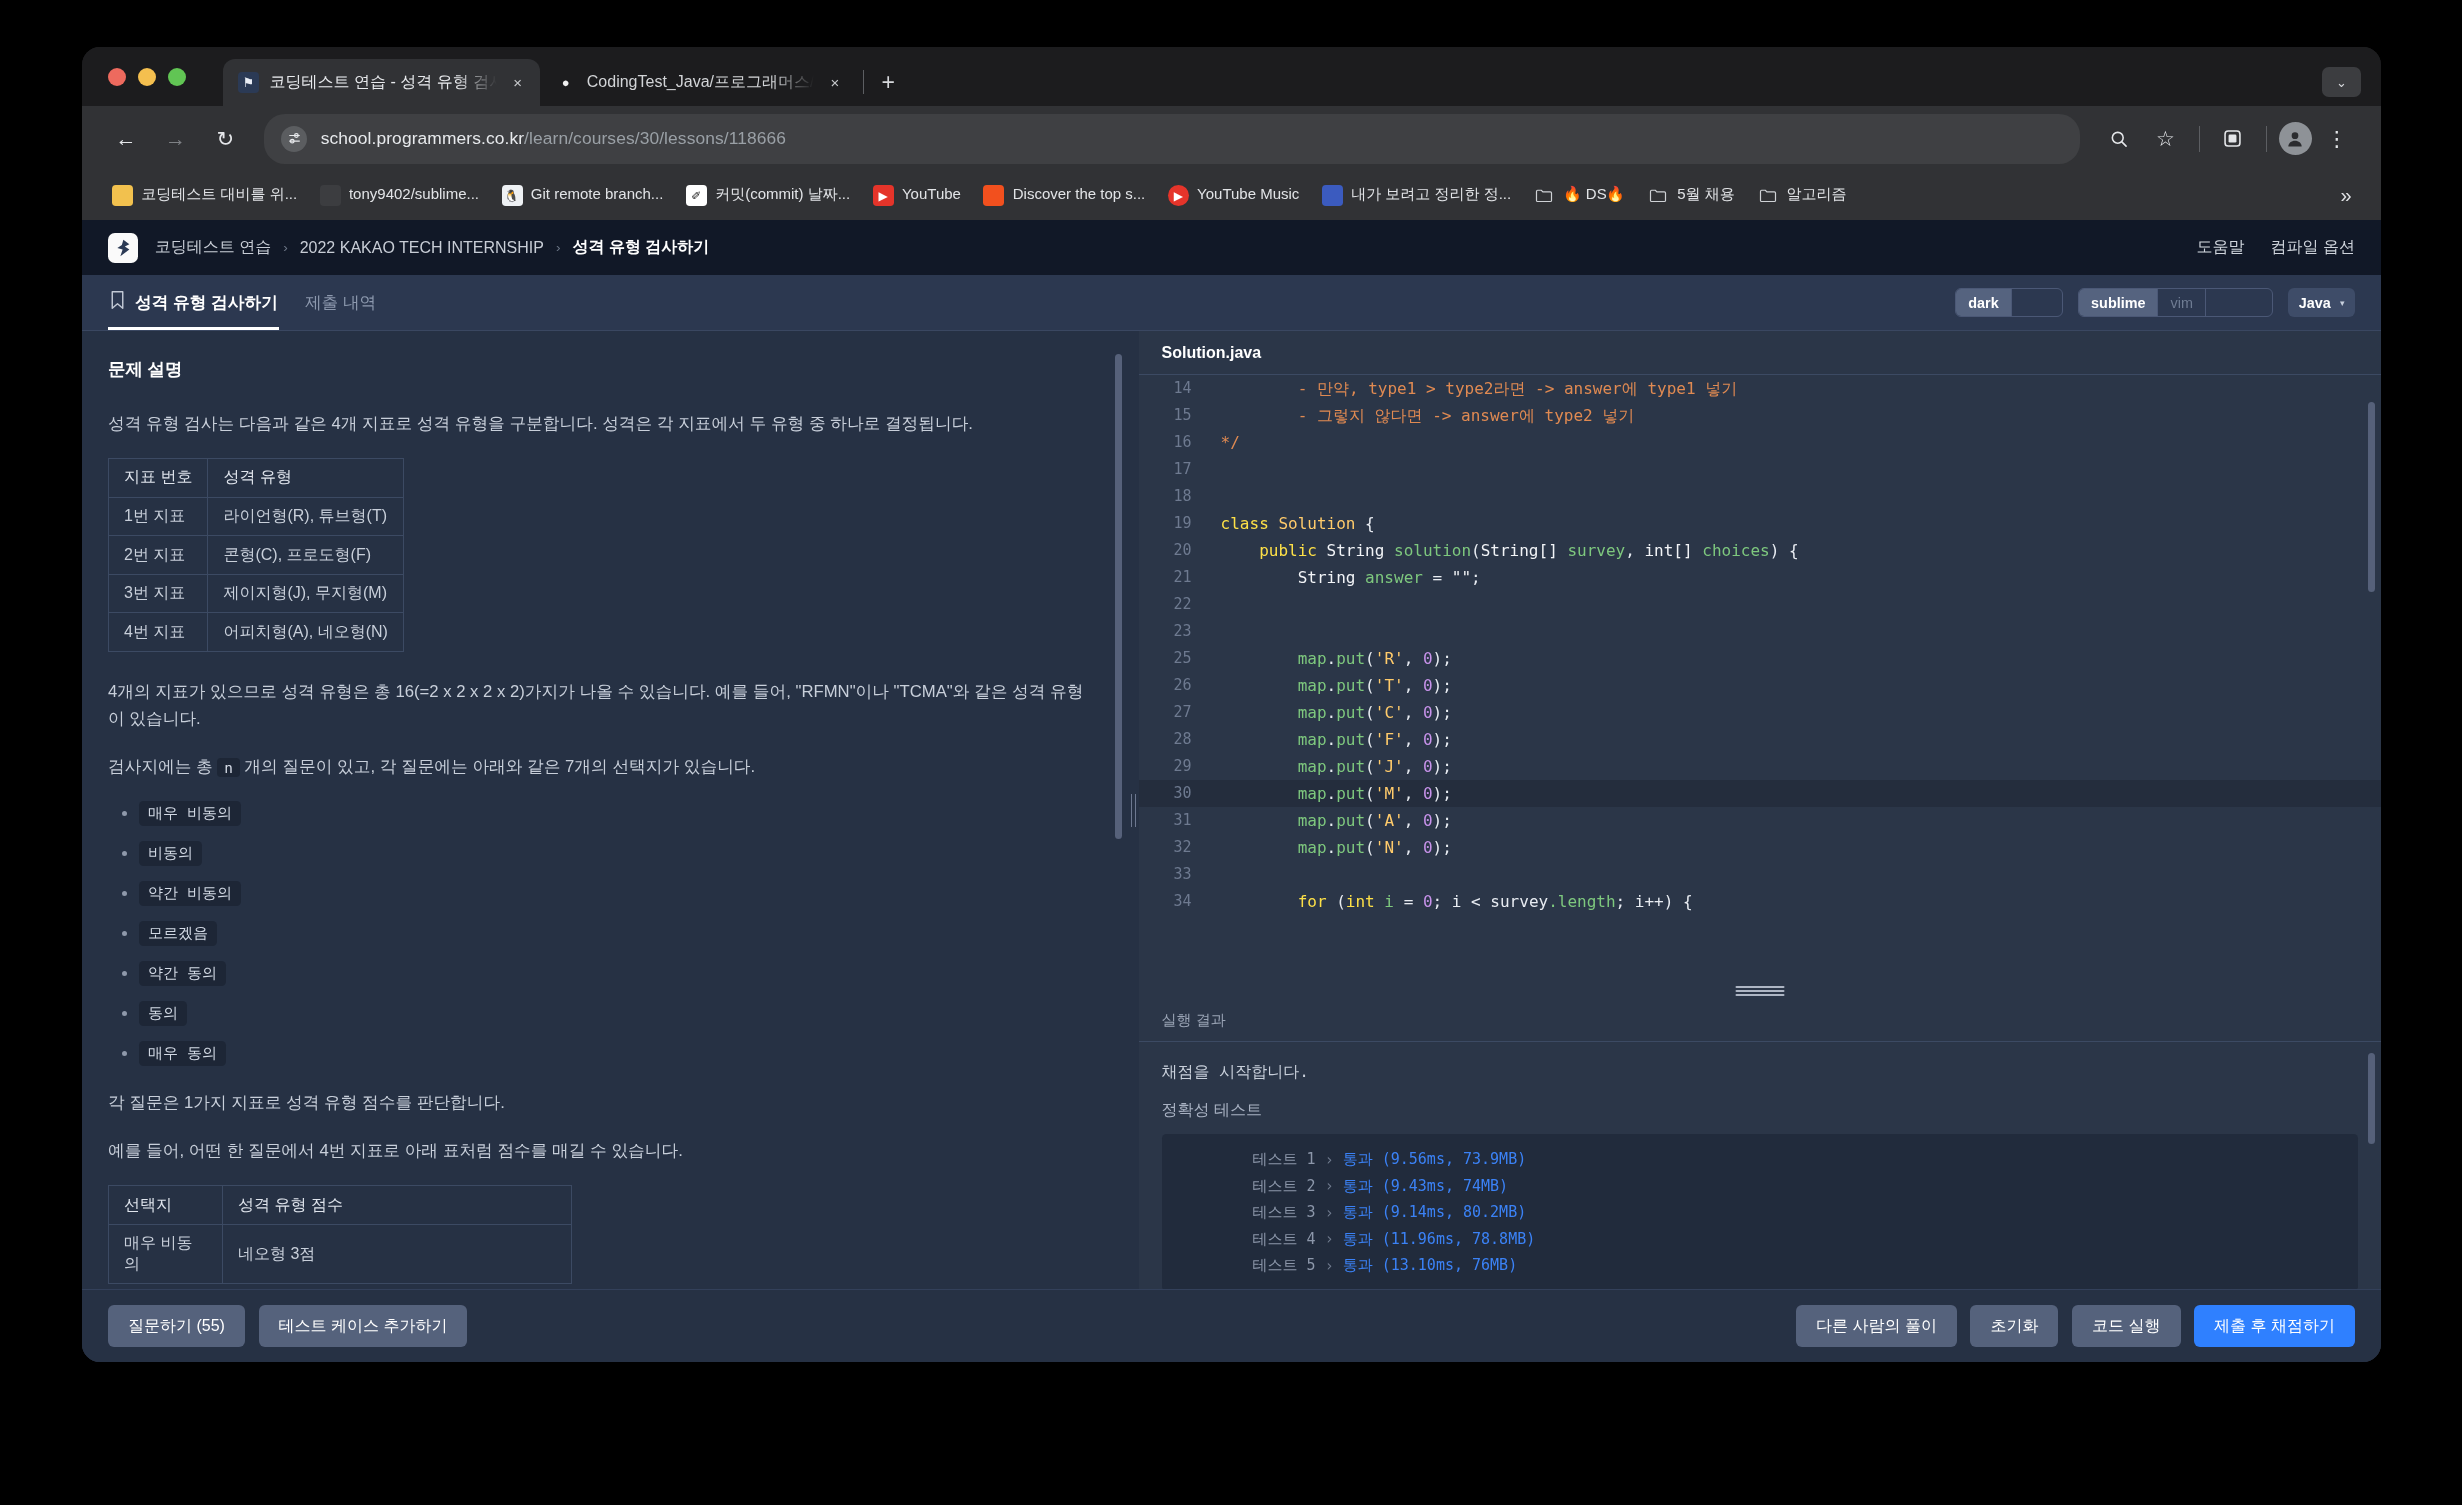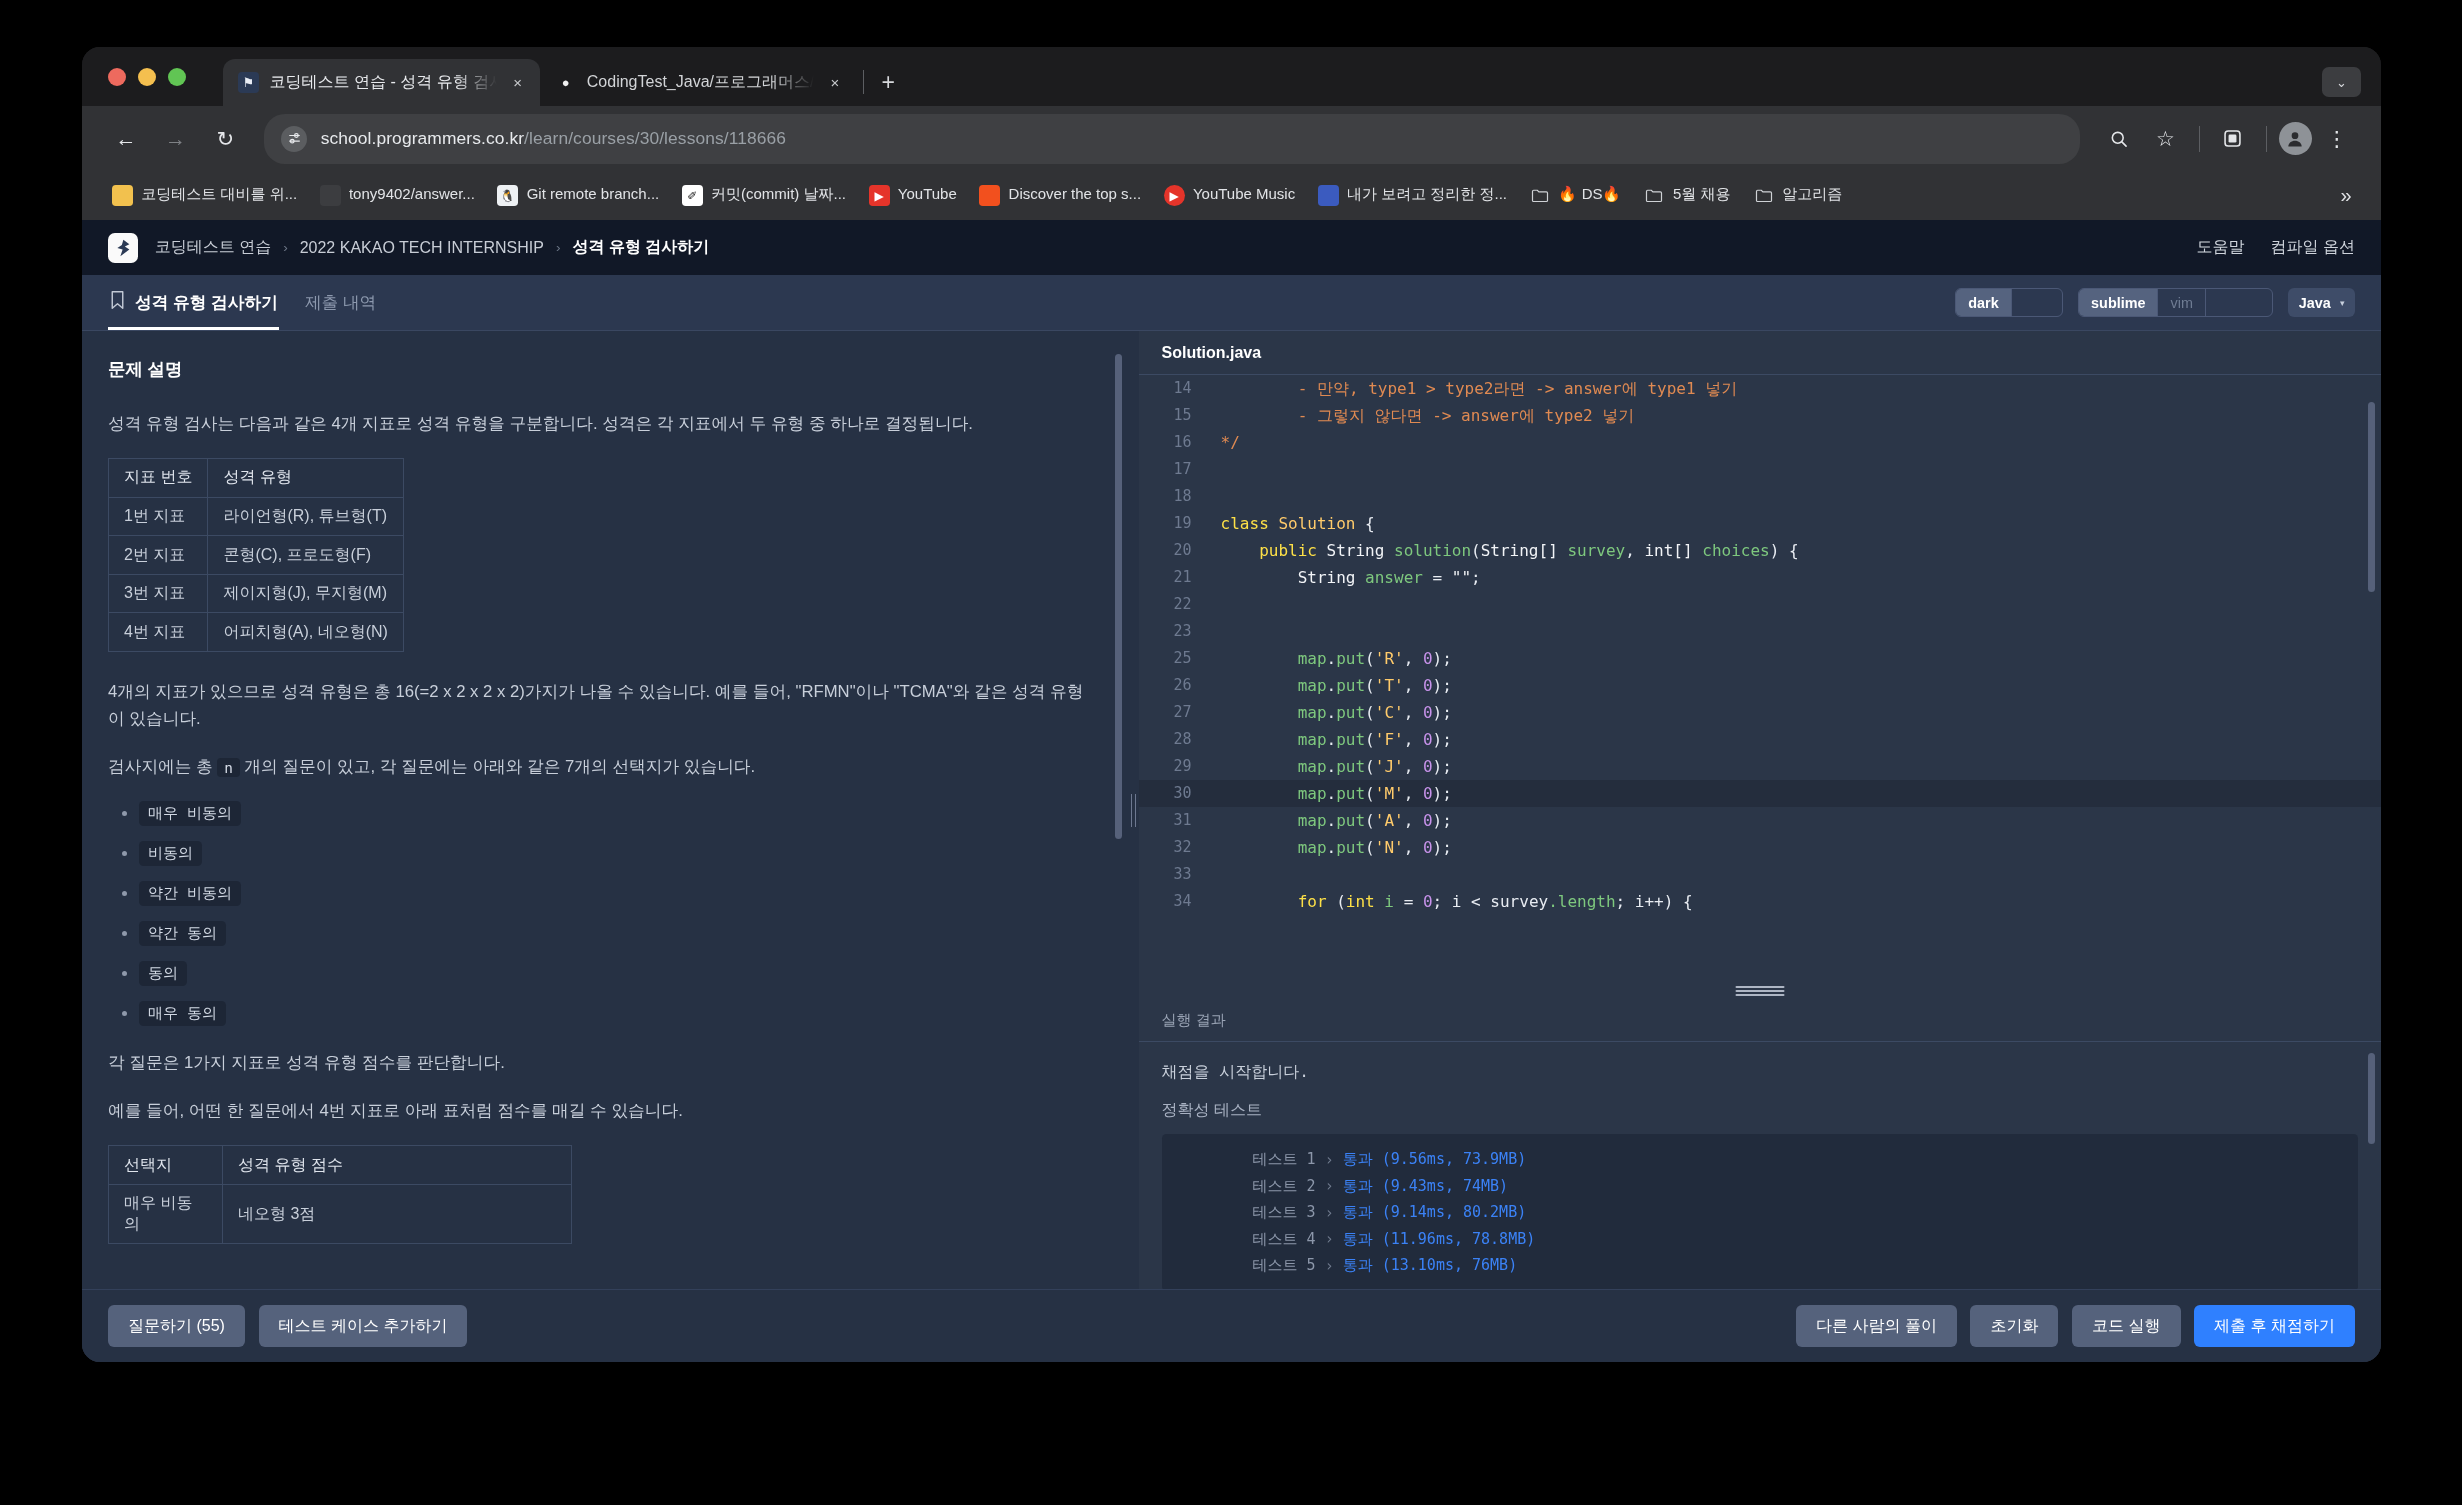--- a/index.html
+++ b/index.html
@@ -453,21 +453,21 @@
     </div>
   </div>
 
   <div id="bookmarks-bar">
     <div class="bookmark">
         <span class="bm-icon" style="background:#f2c14e"></span>
         <span class="bm-label">코딩테스트 대비를 위...</span>
       </div>
     <div class="bookmark">
         <span class="bm-icon" style="background:#3c3d40"></span>
-        <span class="bm-label">tony9402/answer...</span>
+        <span class="bm-label">tony9402/sublime...</span>
       </div>
     <div class="bookmark">
         <span class="bm-icon" style="background:#eef1f4;color:#222">🐧</span>
         <span class="bm-label">Git remote branch...</span>
       </div>
     <div class="bookmark">
         <span class="bm-icon" style="background:#ffffff;color:#222">✐</span>
         <span class="bm-label">커밋(commit) 날짜...</span>
       </div>
     <div class="bookmark">
@@ -606,20 +606,23 @@
 
         <ul class="choice-list">
           <li>
               <span class="choice-chip">매우 비동의</span>
             </li>
           <li>
               <span class="choice-chip">비동의</span>
             </li>
           <li>
               <span class="choice-chip">약간 비동의</span>
+            </li>
+          <li>
+              <span class="choice-chip">모르겠음</span>
             </li>
           <li>
               <span class="choice-chip">약간 동의</span>
             </li>
           <li>
               <span class="choice-chip">동의</span>
             </li>
           <li>
               <span class="choice-chip">매우 동의</span>
             </li>

